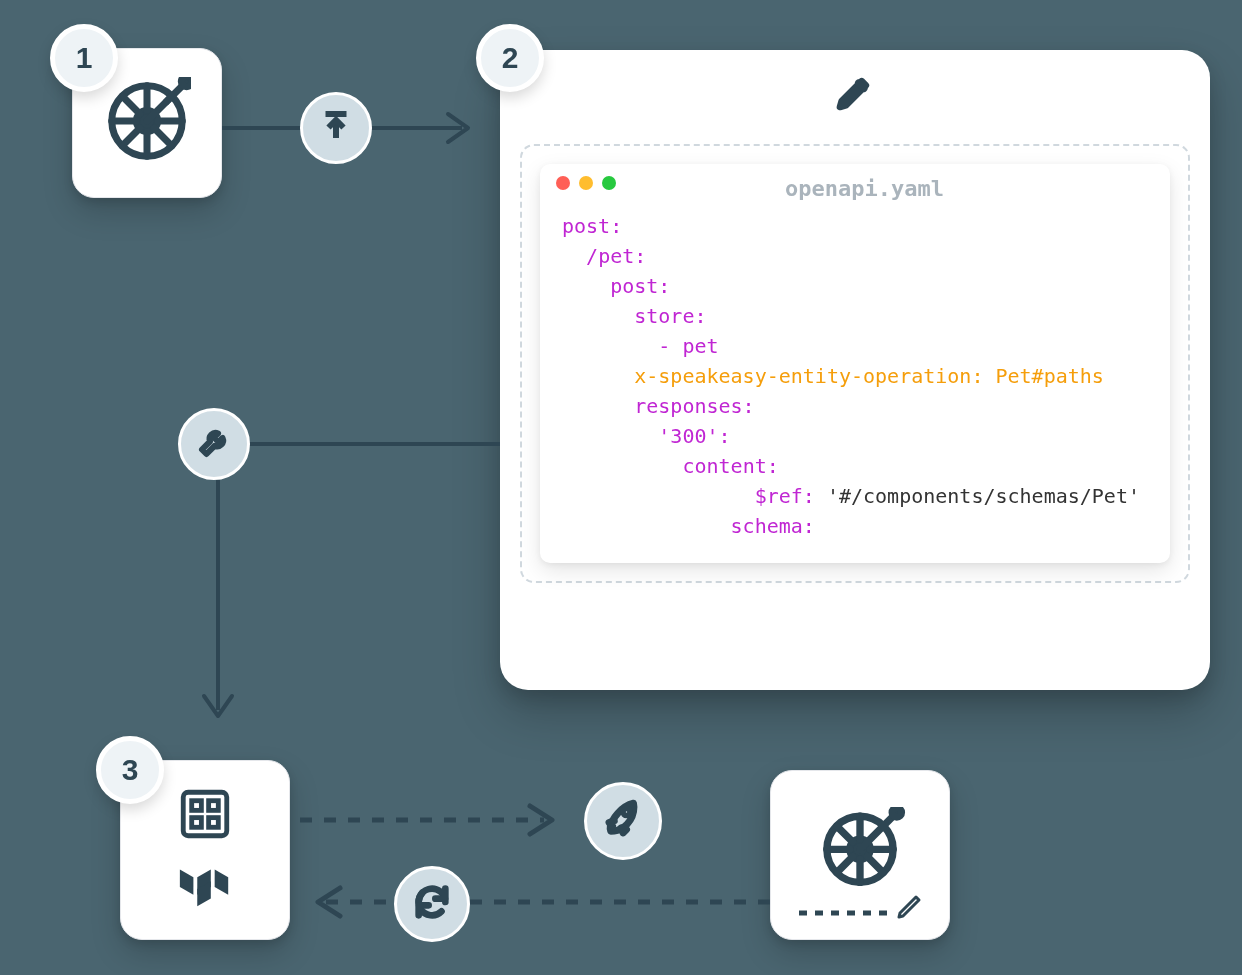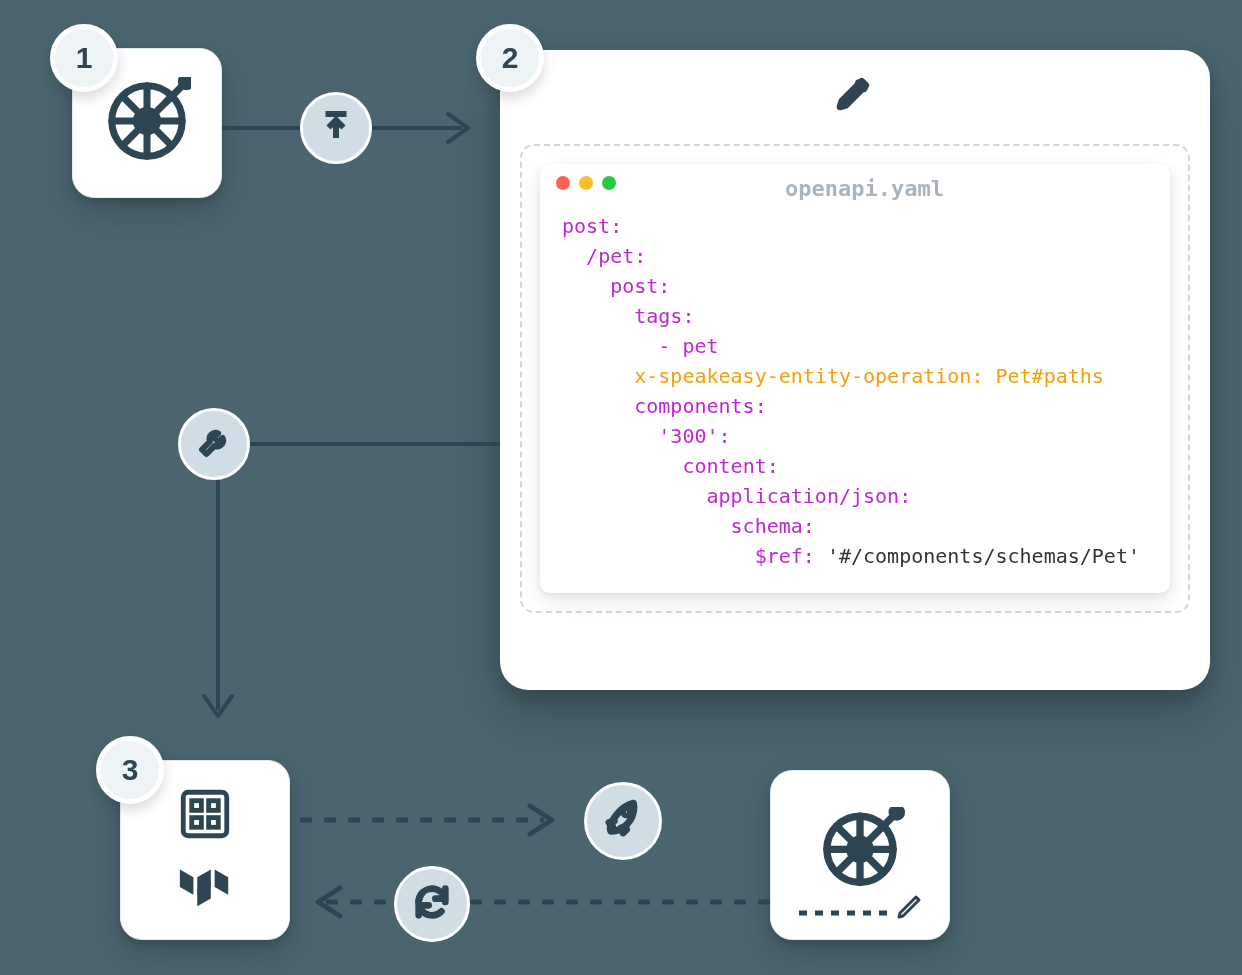--- a/index.html
+++ b/index.html
@@ -149,29 +149,28 @@
       <div class="titlebar">
         <span class="dot r"></span>
         <span class="dot y"></span>
         <span class="dot g"></span>
         <span class="codewin-title">openapi.yaml</span>
       </div>
       <div class="code" id="code">
           <div><span class="k">post:</span></div>
           <div>&nbsp;&nbsp;<span class="k">/pet:</span></div>
           <div>&nbsp;&nbsp;&nbsp;&nbsp;<span class="k">post:</span></div>
-          <div>&nbsp;&nbsp;&nbsp;&nbsp;&nbsp;&nbsp;<span class="k">tags:</span></div>
+          <div>&nbsp;&nbsp;&nbsp;&nbsp;&nbsp;&nbsp;<span class="k">store:</span></div>
           <div>&nbsp;&nbsp;&nbsp;&nbsp;&nbsp;&nbsp;&nbsp;&nbsp;<span class="k">- pet</span></div>
           <div>&nbsp;&nbsp;&nbsp;&nbsp;&nbsp;&nbsp;<span class="s">x-speakeasy-entity-operation: Pet#paths</span></div>
-          <div>&nbsp;&nbsp;&nbsp;&nbsp;&nbsp;&nbsp;<span class="k">components:</span></div>
+          <div>&nbsp;&nbsp;&nbsp;&nbsp;&nbsp;&nbsp;<span class="k">responses:</span></div>
           <div>&nbsp;&nbsp;&nbsp;&nbsp;&nbsp;&nbsp;&nbsp;&nbsp;<span class="k">'300':</span></div>
           <div>&nbsp;&nbsp;&nbsp;&nbsp;&nbsp;&nbsp;&nbsp;&nbsp;&nbsp;&nbsp;<span class="k">content:</span></div>
-          <div>&nbsp;&nbsp;&nbsp;&nbsp;&nbsp;&nbsp;&nbsp;&nbsp;&nbsp;&nbsp;&nbsp;&nbsp;<span class="k">application/json:</span></div>
+          <div>&nbsp;&nbsp;&nbsp;&nbsp;&nbsp;&nbsp;&nbsp;&nbsp;&nbsp;&nbsp;&nbsp;&nbsp;&nbsp;&nbsp;&nbsp;&nbsp;<span class="k">$ref:</span> '#/components/schemas/Pet'</div>
           <div>&nbsp;&nbsp;&nbsp;&nbsp;&nbsp;&nbsp;&nbsp;&nbsp;&nbsp;&nbsp;&nbsp;&nbsp;&nbsp;&nbsp;<span class="k">schema:</span></div>
-          <div>&nbsp;&nbsp;&nbsp;&nbsp;&nbsp;&nbsp;&nbsp;&nbsp;&nbsp;&nbsp;&nbsp;&nbsp;&nbsp;&nbsp;&nbsp;&nbsp;<span class="k">$ref:</span> '#/components/schemas/Pet'</div>
         </div>
     </div>
   </div>
 </div>
 <div class="circle-badge" style="left:476px;top:24px;">
   <span>2</span>
 </div>
 
 <svg class="arrow" style="left:240px;top:440px;" width="280" height="8">
   <line x1="0" y1="4" x2="260" y2="4" stroke="#2e4653" stroke-width="4"></line>

